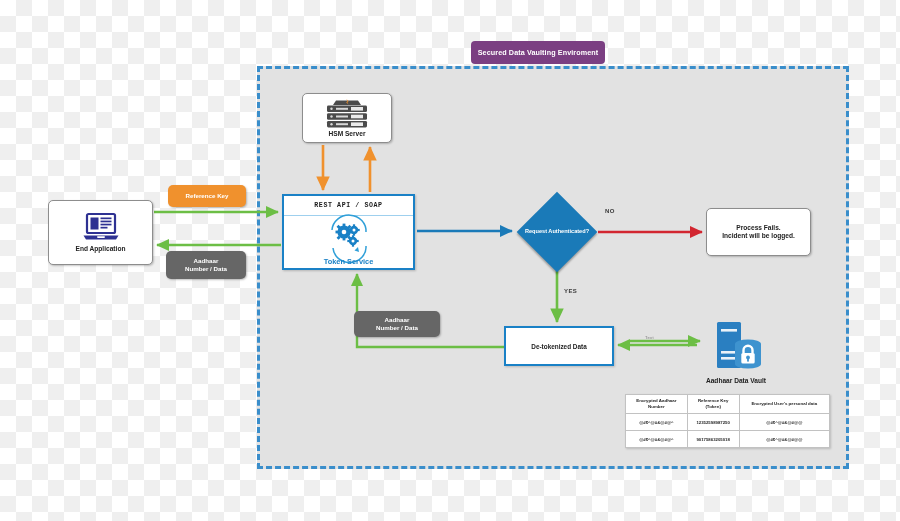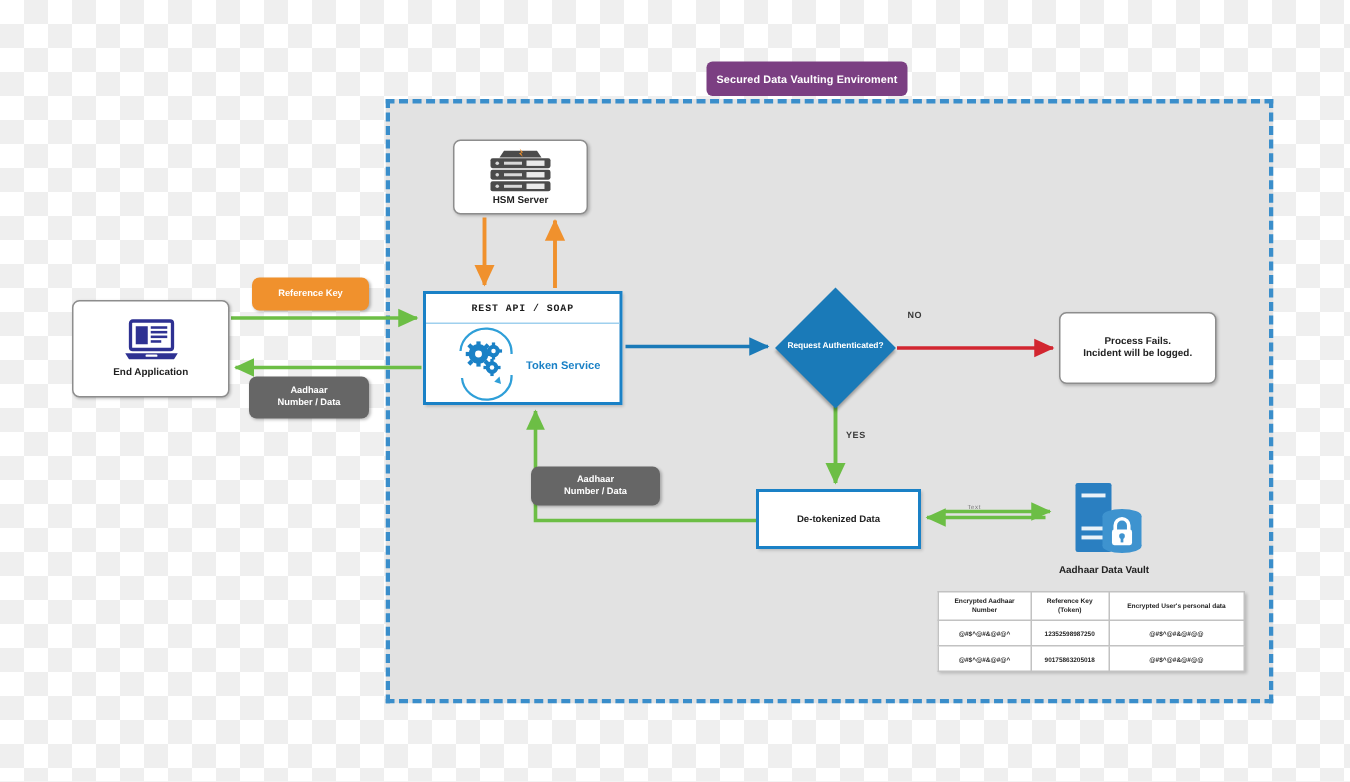--- a/index.html
+++ b/index.html
@@ -73,21 +73,21 @@
     background:#ffffff;
     border: 2.2px solid #1a81c6;
     box-shadow: 1px 1px 2px rgba(0,0,0,.2);
   }
   #token-header {
     height: 20px; border-bottom: 1px solid #9fd0ee;
     display:flex; align-items:center; justify-content:center;
     font-family:"Liberation Mono", monospace;
     font-size:6.6px; font-weight:bold; color:#1b1b1b; letter-spacing:.6px;
   }
-  #token-body { height: calc(100% - 20px); display:flex; flex-direction:row;
+  #token-body { height: calc(100% - 20px); display:flex; flex-direction:column;
     align-items:center; justify-content:center; gap:0px; padding-top:2px;}
   #token-label { font-size:7.4px; font-weight:bold; color:#1a81c6; }
 
   
   #decision {
     left: 516px; top: 193px; width: 82px; height: 78px;
     z-index: 11;
   }
   #decision .diamond {
     position:absolute; left:50%; top:50%;

